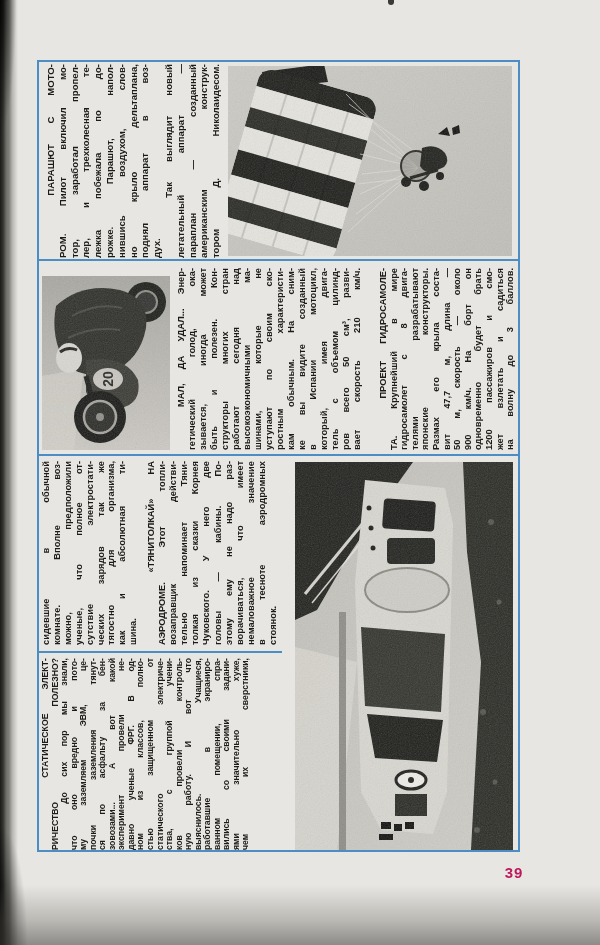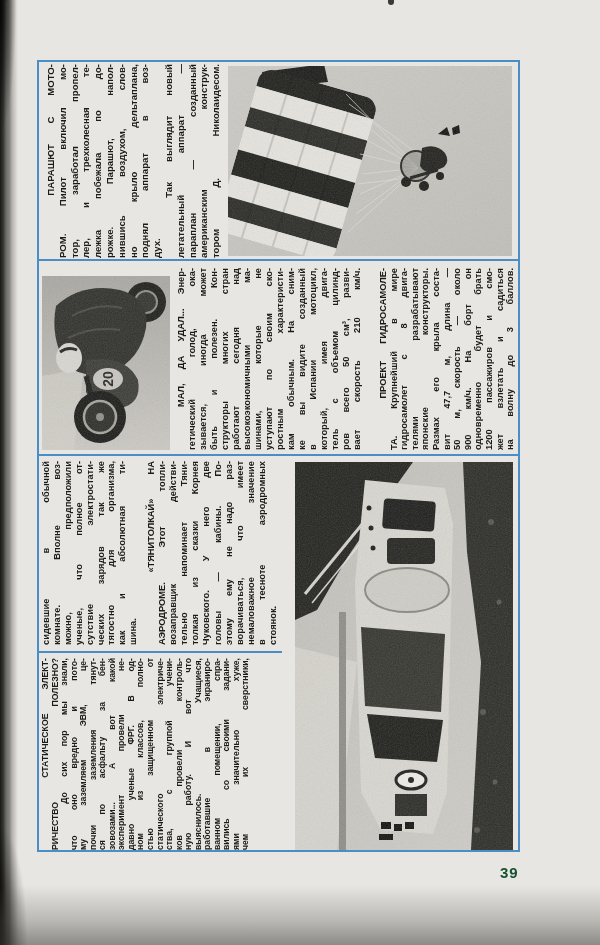--- a/index.html
+++ b/index.html
@@ -52,21 +52,21 @@
   .art-static .rt{width:192px;height:211px;transform:rotate(-90deg) translateX(-192px);font-size:8.7px;line-height:9.55px;}
 
   
   .photo{position:absolute;}
   .photo svg{display:block;width:100%;height:100%;}
   .ph-paraplane{left:228px;top:66px;width:284px;height:190px;}
   .ph-moto{left:42px;top:276px;width:128px;height:174px;}
   .ph-truck{left:295px;top:462px;width:218px;height:388px;}
 
   .page-number{position:absolute;left:500px;top:864px;width:28px;
-    font-size:15px;font-weight:bold;color:#14532d;letter-spacing:1px;}
+    font-size:15px;font-weight:bold;color:#be185d;letter-spacing:1px;text-align:center;}
 </style>
 </head>
 <body>
 
 <div class="page">
 
   <svg width="0" height="0" style="position:absolute" aria-hidden="true">
     <defs>
       <filter id="grain" x="0" y="0" width="100%" height="100%">
         <feTurbulence type="fractalNoise" baseFrequency="0.9" numOctaves="2" stitchTiles="stitch"></feTurbulence>

